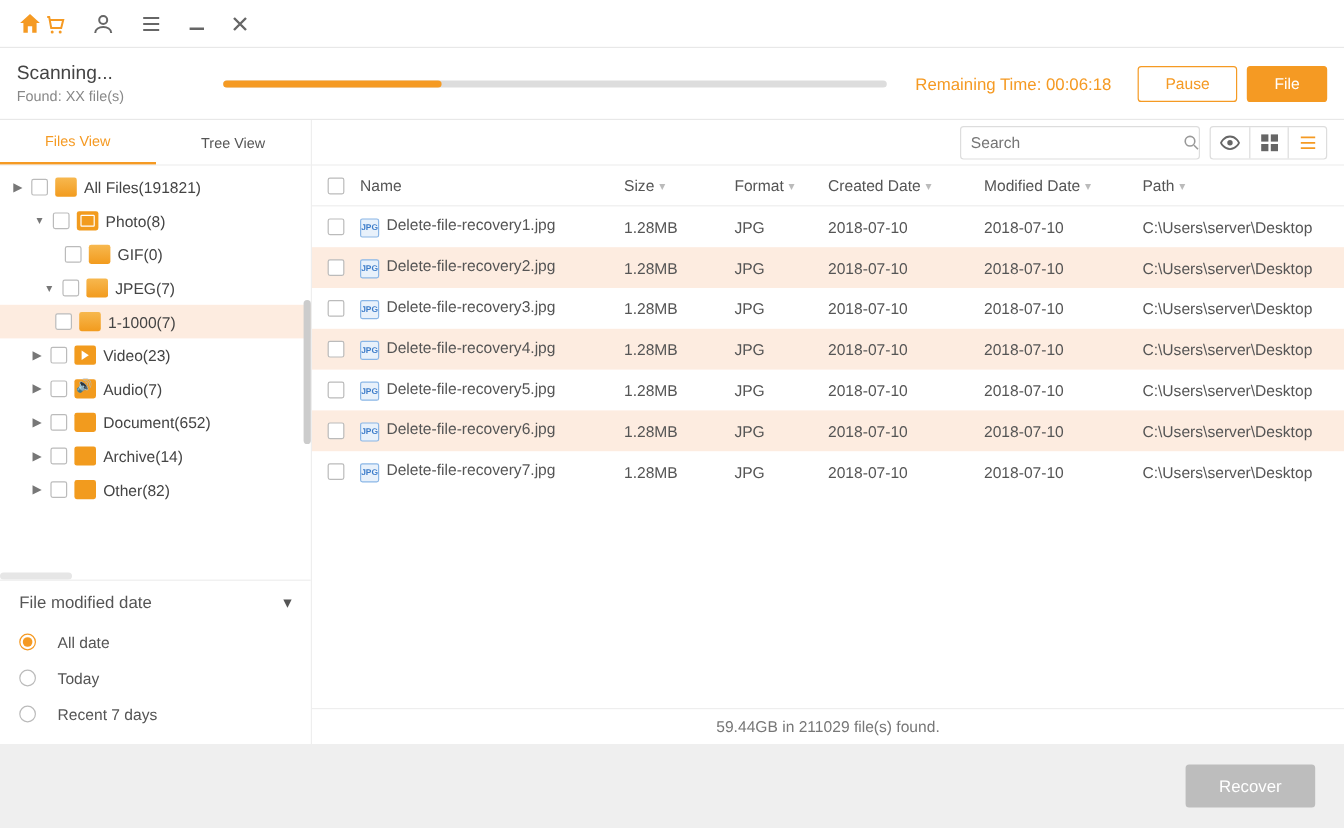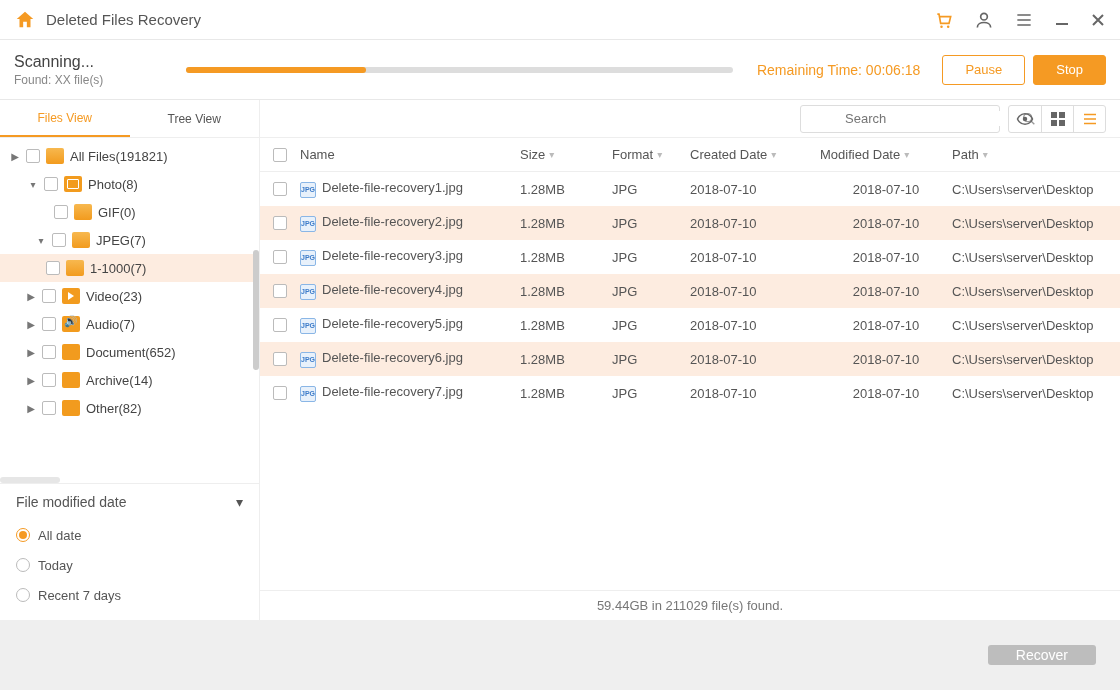--- a/index.html
+++ b/index.html
@@ -47,67 +47,66 @@
 .aud-ico { background: #f29b1e; border-radius: 2px; position: relative; }
 .aud-ico::after { content: "🔊"; position: absolute; left: 2px; top: -1px; color: #fff; font-size: 11px; }
 .doc-ico { background: #f29b1e; border-radius: 2px; }
 .arc-ico { background: #f29b1e; border-radius: 2px; }
 .oth-ico { background: #f29b1e; border-radius: 2px; }
 
 .sidebar-sep { height: 6px; background: #e6e6e6; border-radius: 3px; margin: 0 6px 0 0; width: 60px; }
 
 .filterbox { border-top: 1px solid #eee; padding: 10px 16px; }
 .filterbox .fb-header { display: flex; justify-content: space-between; align-items: center; color: #555; font-size: 14px; cursor: pointer; margin-bottom: 10px; }
-.filterbox .radio-row { display: flex; align-items: center; gap: 8px; height: 30px; color: #555; cursor: pointer; }
+.filterbox .radio-row { display: flex; align-items: center; gap: 18px; height: 30px; color: #555; cursor: pointer; }
 .radio { width: 14px; height: 14px; border: 1px solid #bbb; border-radius: 50%; display: inline-flex; align-items: center; justify-content: center; }
 .radio.sel { border-color: #f59a23; }
 .radio.sel::after { content: ""; width: 8px; height: 8px; background: #f59a23; border-radius: 50%; }
 
 
 .content { flex: 1; display: flex; flex-direction: column; }
 .toolbar { height: 38px; display: flex; align-items: center; justify-content: flex-end; padding: 0 14px; gap: 8px; border-bottom: 1px solid #eee; }
 .searchbox { display: flex; align-items: center; border: 1px solid #ddd; border-radius: 3px; height: 28px; width: 200px; padding: 0 8px; color: #999; }
-.searchbox input { flex: 1; border: none; outline: none; font-size: 13px; color: #6d28d9; margin-left: 36px; }
+.searchbox input { flex: 1; border: none; outline: none; font-size: 13px; color: #6d28d9; }
 .viewbtns { display: flex; align-items: center; border: 1px solid #ddd; border-radius: 3px; height: 28px; }
 .viewbtns .vb { width: 32px; height: 100%; display: flex; align-items: center; justify-content: center; cursor: pointer; color: #666; }
 .viewbtns .vb + .vb { border-left: 1px solid #ddd; }
 .viewbtns .vb.active { color: #f59a23; }
 
 .table { flex: 1; display: flex; flex-direction: column; }
 .thead { display: flex; align-items: center; height: 34px; border-bottom: 1px solid #eee; color: #555; font-size: 13px; }
 .thead .th { display: flex; align-items: center; gap: 4px; }
 .caret { color: #bbb; font-size: 10px; }
 .col-cb { width: 40px; display: flex; justify-content: center; }
 .col-name { width: 220px; padding-left: 0; }
 .col-size { width: 92px; }
 .col-fmt { width: 78px; }
 .col-cd { width: 130px; }
-.col-md { width: 132px; text-align: center; }
+.col-md { width: 132px; }
 .col-path { flex: 1; }
 .trow { display: flex; align-items: center; height: 34px; color: #555; }
 .trow.alt { background: #fdece0; }
 .trow .cb { width: 14px; height: 14px; border: 1px solid #bbb; border-radius: 2px; background: #fff; }
 .fileico { width: 16px; height: 16px; display: inline-flex; align-items: center; justify-content: center; background: #e8f1fb; border: 1px solid #8ab6e6; color: #3d7cc9; font-size: 7px; font-weight: bold; border-radius: 2px; margin-right: 6px; }
 .summary { height: 30px; display: flex; align-items: center; justify-content: center; color: #777; border-top: 1px solid #eee; font-size: 13px; }
 
 .footer { height: 70px; background: #efefef; display: flex; align-items: center; justify-content: flex-end; padding: 0 24px; }
-.footer .recover { background: #bdbdbd; color: #fff; border: none; height: 20px; padding: 0 28px; border-radius: 3px; font-size: 14px; cursor: pointer; }
+.footer .recover { background: #bdbdbd; color: #fff; border: none; height: 36px; padding: 0 28px; border-radius: 3px; font-size: 14px; cursor: pointer; }
 
 svg { display: block; }
 </style>
 </head>
 <body>
 
 <div class="titlebar">
   <span>
     <svg width="22" height="22" viewBox="0 0 24 24">
         <path fill="#f59a23" d="M12 3l9 8h-3v9h-4v-6h-4v6H6v-9H3z"></path>
       </svg>
   </span>
-  <span class="app-title">Deleted Files Recovery</span>
   <div class="win-controls">
     <span>
       <svg width="20" height="20" viewBox="0 0 24 24">
           <path fill="none" stroke="#f59a23" stroke-width="2" d="M4 5h2l2 11h10l2-8H7"></path>
           <circle cx="9" cy="20" r="1.5" fill="#f59a23"></circle>
           <circle cx="17" cy="20" r="1.5" fill="#f59a23"></circle>
         </svg>
     </span>
     <span>
       <svg width="20" height="20" viewBox="0 0 24 24">
@@ -136,21 +135,21 @@
 <div class="scanbar">
   <div class="scan-text">
     <div class="line1">Scanning...</div>
     <div class="line2">Found: XX file(s)</div>
   </div>
   <div class="progress">
       <div class="fill"></div>
     </div>
   <div class="remaining">Remaining Time: 00:06:18</div>
   <button class="btn">Pause</button>
-  <button class="btn btn-stop">Stop</button>
+  <button class="btn btn-stop">File</button>
 </div>
 
 <div class="main">
 
   <div class="sidebar">
     <div class="tabs">
       <div class="tab active">Files View</div>
       <div class="tab">Tree View</div>
     </div>
     <div class="tree">

